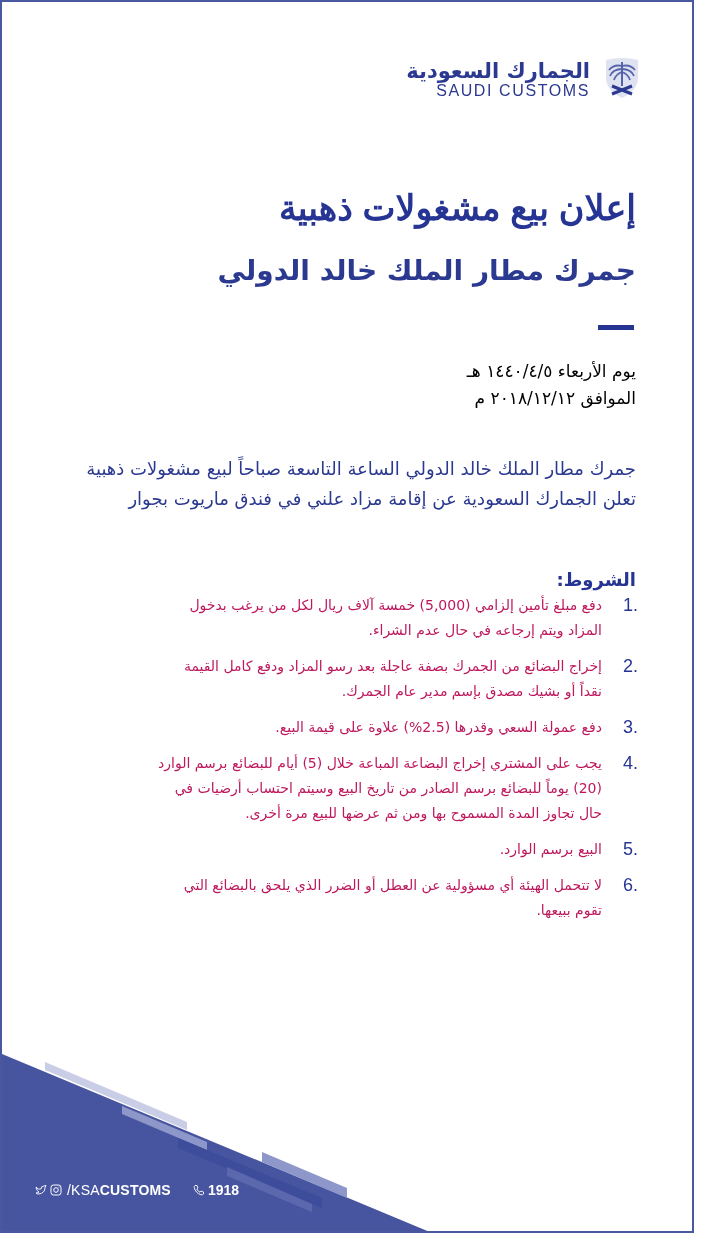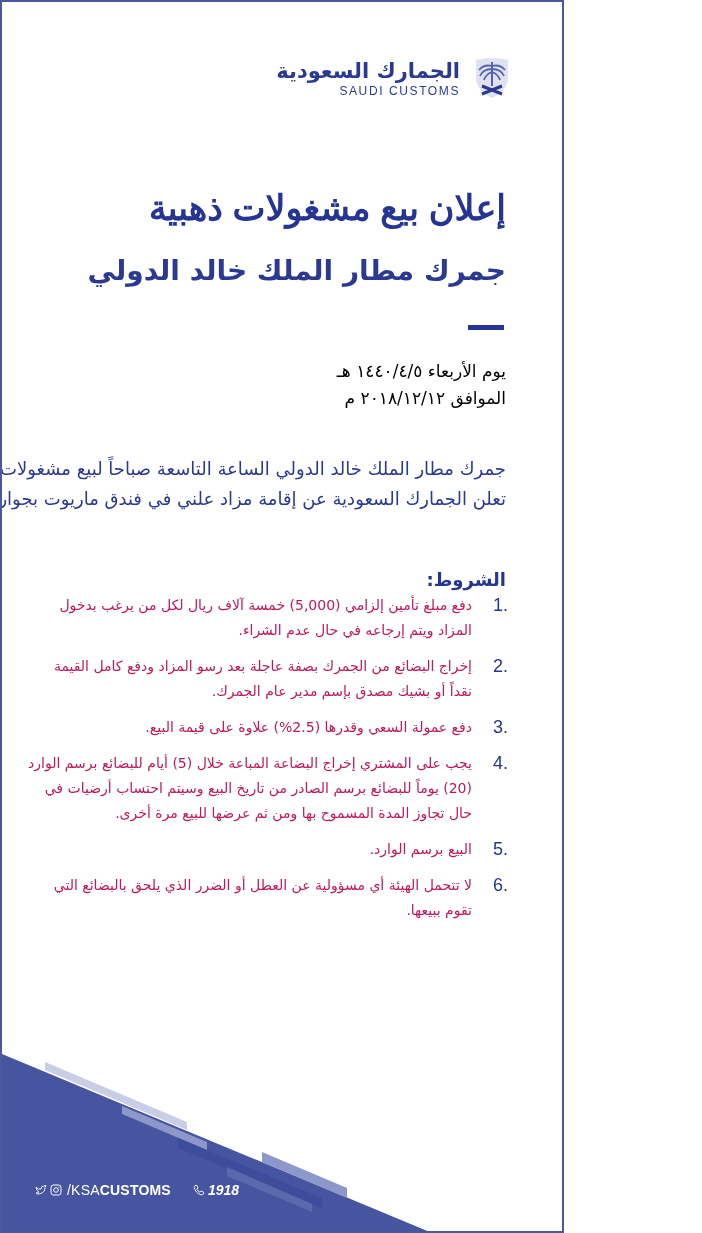--- a/index.html
+++ b/index.html
@@ -1,28 +1,28 @@
 <!DOCTYPE html>
 <html><head>
   <meta charset="utf-8">
   <style>
     * { margin: 0; padding: 0; box-sizing: border-box; }
     html, body { width: 702px; height: 1233px; background: #ffffff; overflow: hidden; }
     body { position: relative; font-family: "DejaVu Sans", sans-serif; color: #2b3990; }
 
     .page {
-      position: absolute; left: 0; top: 0; width: 564px; height: 1233px;
+      position: absolute; left: 0; top: 0; width: 694px; height: 1233px;
       border: 2px solid #4a58a0; background: #fff; overflow: hidden;
     }
 
     
     .logo { position: absolute; right: 52px; top: 54px; display: flex; align-items: center; direction: ltr; }
     .logo-text { display: flex; flex-direction: column; align-items: flex-end; margin-right: 14px; }
     .logo-ar { font-family: "DejaVu Sans", sans-serif; font-weight: bold; font-size: 21px; color: #2b3990; direction: rtl; line-height: 24px; }
-    .logo-en { font-family: "Liberation Sans", sans-serif; font-size: 12px; letter-spacing: 1.6px; color: #2b3990; line-height: 14px; margin-top: 1px; }
+    .logo-en { font-family: "Liberation Sans", sans-serif; font-size: 16px; letter-spacing: 1.6px; color: #2b3990; line-height: 14px; margin-top: 1px; }
     .logo-emblem { width: 36px; height: 44px; }
 
     
     .title {
       position: absolute; right: 56px; top: 186px; direction: rtl;
       font-family: Liberation Sans, sans-serif; font-weight: bold; font-size: 35px; color: #263593;
       white-space: nowrap; letter-spacing: -0.5px;
     }
     .subtitle {
       position: absolute; right: 56px; top: 252px; direction: rtl;
@@ -53,21 +53,21 @@
 
     
     .footer-svg { position: absolute; left: 0; top: 1040px; width: 702px; height: 193px; }
     .footer-info {
       position: absolute; left: 33px; top: 1180px; direction: ltr; display: flex; align-items: center;
       color: #ffffff; font-family: "Liberation Sans", sans-serif; font-size: 14px;
     }
     .footer-info .ic { width: 12px; height: 12px; margin-right: 3px; }
     .handle { margin-left: 2px; letter-spacing: 0.2px; }
     .handle b { font-weight: bold; }
-    .phone { display: flex; align-items: center; margin-left: 22px; font-weight: bold; font-style: italic; }
+    .phone { display: flex; align-items: center; margin-left: 22px; font-weight: bold; }
   </style>
 </head>
 <body>
 
 <div class="page">
 
   <div class="logo">
     <div class="logo-text">
       <span class="logo-ar">الجمارك السعودية</span>
       <span class="logo-en">SAUDI CUSTOMS</span>

